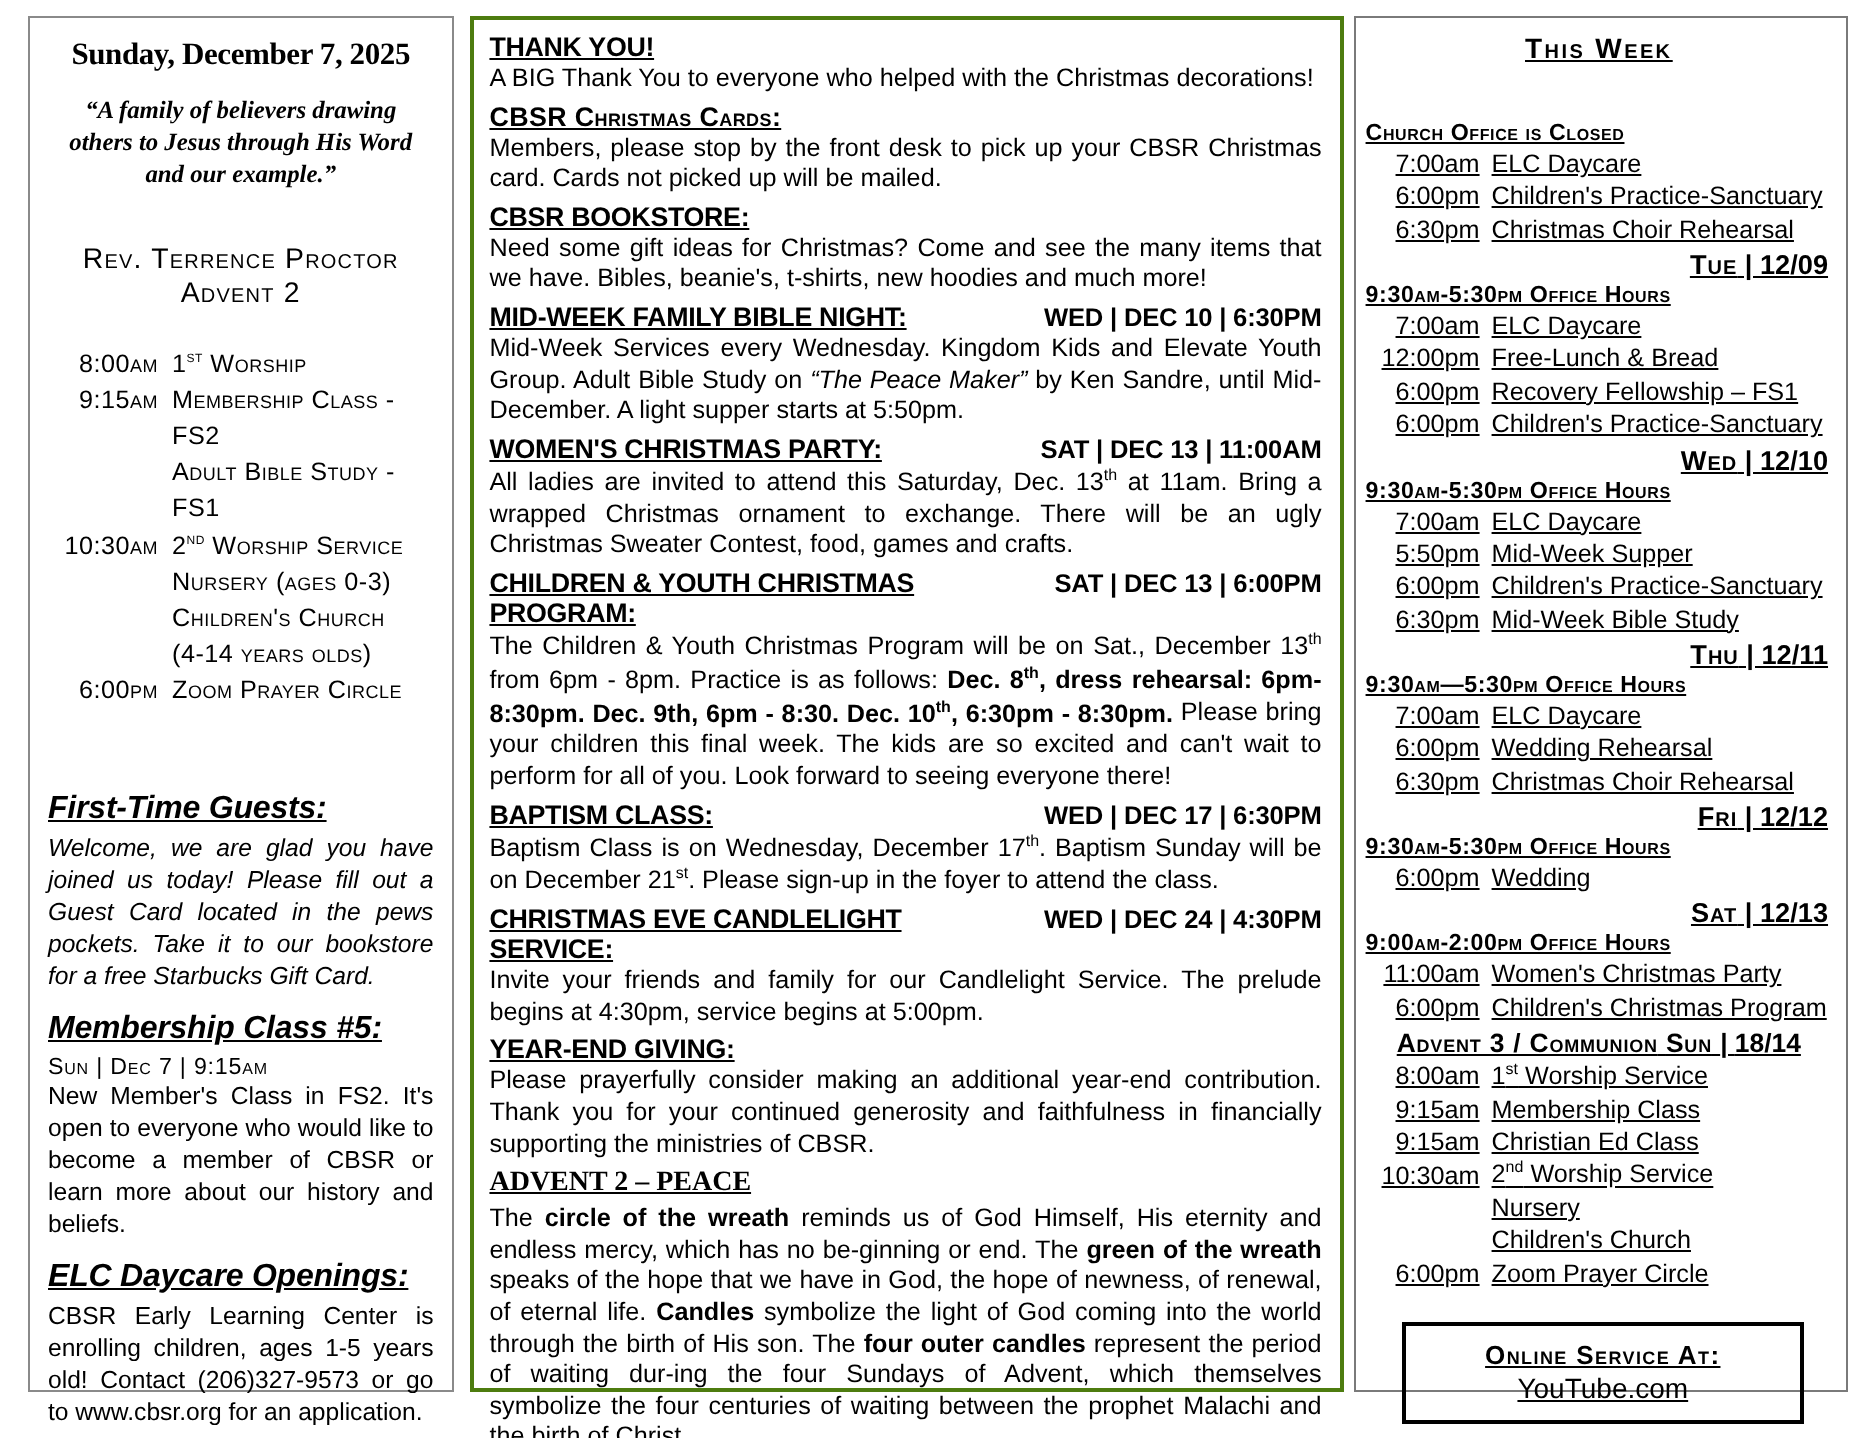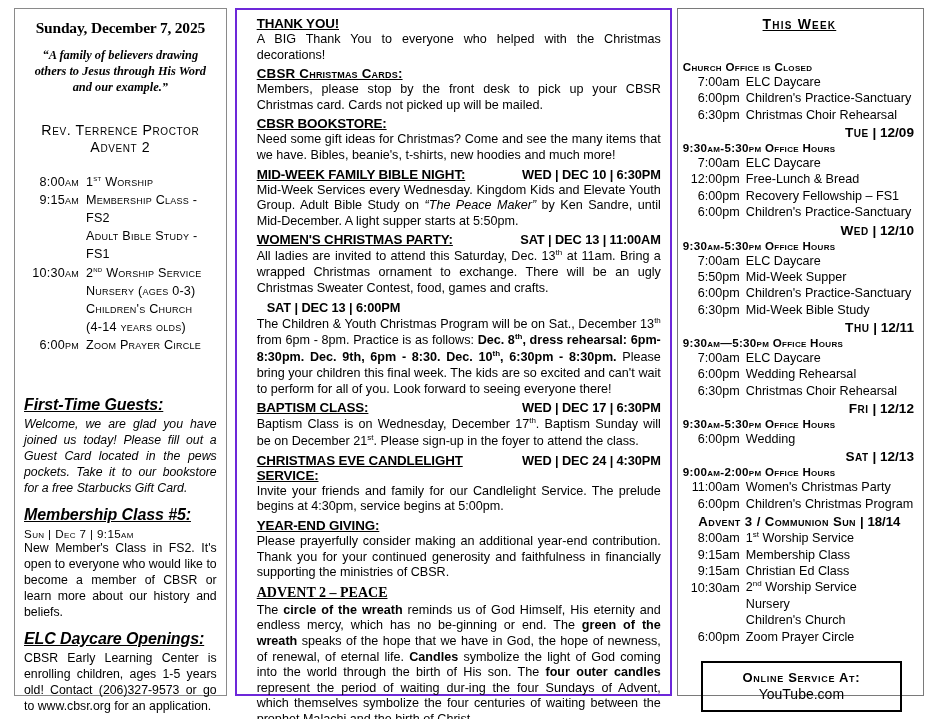--- a/index.html
+++ b/index.html
@@ -30,29 +30,30 @@
     box-sizing: border-box;
     border: 1px solid #8a8a8a;
     padding: 10px 9px 6px 9px;
     margin-right: 8px;
     display: flex;
     flex-direction: column;
   }
   .col-mid {
     width: 442px;
     box-sizing: border-box;
-    border: 2px solid #6d28d9;
-    padding: 6px 9px 6px 20px;
+    border: 2px solid #4d7c0f;
+    padding: 6px 9px 6px 8px;
     margin-right: 5px;
   }
   .col-right {
     width: 250px;
     box-sizing: border-box;
     border: 1px solid #7a7a7a;
     padding: 7px 7px 18px 5px;
+    text-decoration: underline;
   }
 
   
   .l-date {
     font-family: "Liberation Serif", serif;
     font-weight: bold;
     font-size: 15.5px;
     text-align: center;
     letter-spacing: -0.2px;
     margin-bottom: 11px;
@@ -330,20 +331,21 @@
         </div>
         <div class="m-item">
           <div class="m-headline">
             <span class="m-title">WOMEN'S CHRISTMAS  PARTY:</span>
             <span class="m-when">SAT | DEC 13 | 11:00AM</span>
           </div>
           <div class="m-body">All ladies are invited to attend this Saturday, Dec. 13<sup>th</sup> at 11am. Bring a wrapped Christmas ornament to exchange. There will be an ugly Christmas Sweater Contest, food, games and crafts.</div>
         </div>
         <div class="m-item">
           <div class="m-headline">
+            <span class="m-title">CHILDREN &amp; YOUTH  CHRISTMAS PROGRAM:</span>
             <span class="m-when">SAT | DEC 13 | 6:00PM</span>
           </div>
           <div class="m-body">The Children &amp; Youth Christmas Program will be on  Sat., December 13<sup>th</sup> from 6pm - 8pm. Practice is as follows: <b>Dec. 8<sup>th</sup>, dress rehearsal: 6pm-8:30pm. Dec. 9th, 6pm - 8:30. Dec. 10<sup>th</sup>, 6:30pm - 8:30pm.</b> Please bring your children this final week. The kids are so excited and can't wait to perform for all of you. Look forward to seeing everyone there!</div>
         </div>
         <div class="m-item">
           <div class="m-headline">
             <span class="m-title">BAPTISM CLASS:</span>
             <span class="m-when">WED | DEC 17 | 6:30PM</span>
           </div>
           <div class="m-body">Baptism Class is on Wednesday, December 17<sup>th</sup>. Baptism Sunday will be on December 21<sup>st</sup>. Please sign-up in the foyer to attend the  class.</div>

